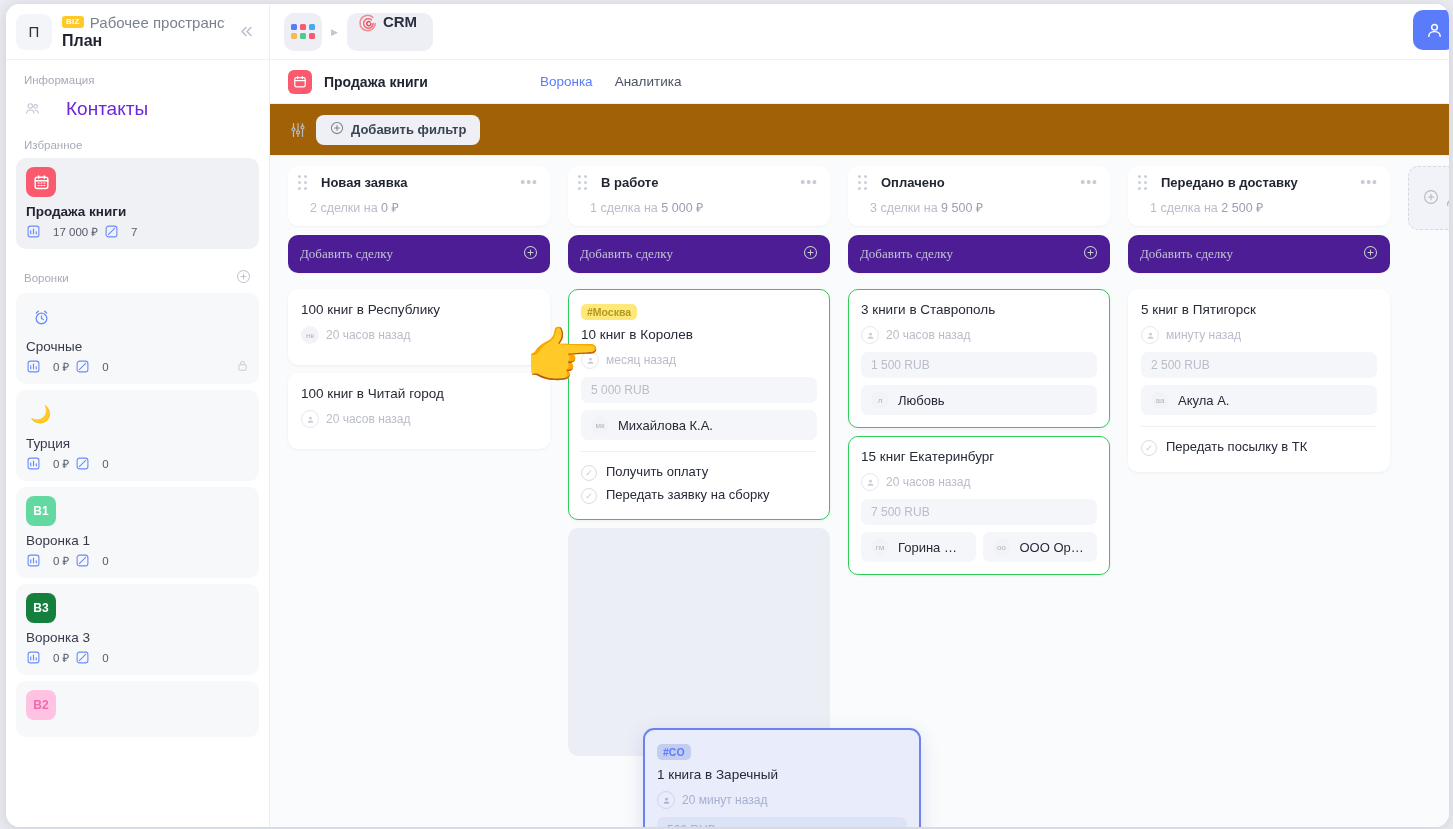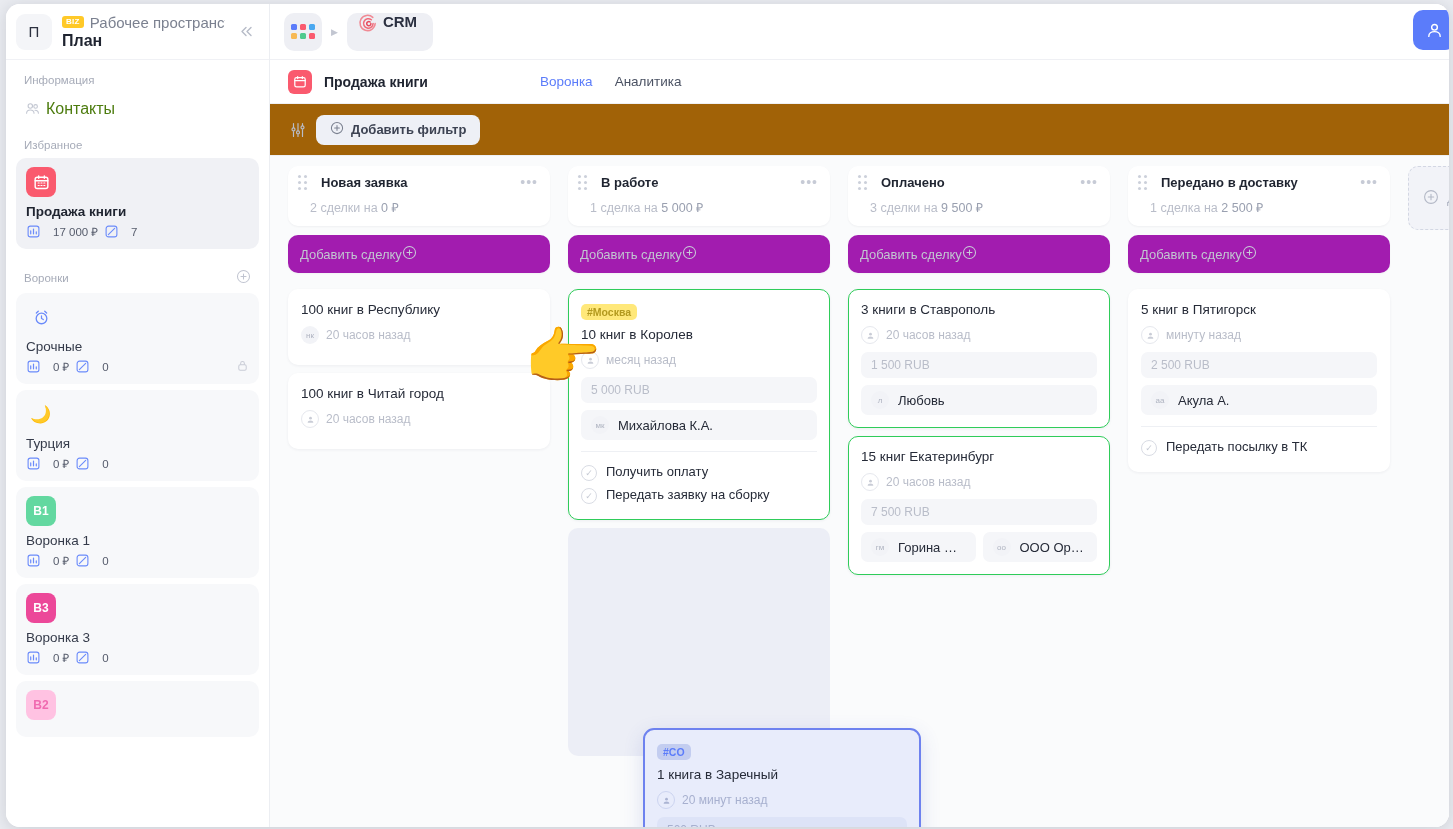--- a/index.html
+++ b/index.html
@@ -52,23 +52,23 @@
     width: 22px; height: 22px; display: flex; align-items: center; justify-content: center;
     color: #b6bbc7; font-size: 16px; cursor: pointer; flex: 0 0 22px;
   }
 
   .side-scroll { padding: 0 10px; }
   .side-group-label {
     font-size: 11.5px; color: #a6abb8; padding: 14px 8px 7px 8px;
     display: flex; align-items: center; justify-content: space-between;
   }
   .side-link {
-    display: flex; align-items: center; gap: 4px;
+    display: flex; align-items: center; gap: 24px;
     height: 32px; padding: 0 8px; border-radius: 8px;
-    font-size: 16px; color: #4d7c0f; cursor: pointer;
+    font-size: 19px; color: #6d28d9; cursor: pointer;
   }
   .side-ico { width: 18px; height: 18px; display: flex; align-items: center; justify-content: center; color: #c3c7d2; }
 
   .fav-card {
     background: #f0f1f5; border-radius: 10px;
     padding: 9px 10px 10px 10px; margin-bottom: 6px; cursor: pointer;
   }
   .fav-card.plain { background: #f7f8fa; }
   .fav-emoji-box {
     width: 30px; height: 30px; border-radius: 8px;
@@ -149,24 +149,25 @@
   }
   .col-head-top { display: flex; align-items: center; gap: 14px; }
   .drag-dots { display: grid; grid-template-columns: 3px 3px; grid-gap: 3px; flex: 0 0 auto; cursor: grab; }
   .drag-dots i { width: 3px; height: 3px; border-radius: 50%; background: #ccd0da; display: block; }
   .col-name { font-size: 13px; font-weight: 700; color: #1f2430; flex: 1 1 auto; }
   .col-more { color: #c7cbd6; font-size: 14px; letter-spacing: 1px; cursor: pointer; line-height: .6; }
   .col-sum { font-size: 12.5px; color: #b9bdc9; margin-top: 9px; padding-left: 12px; }
   .col-sum b { color: #9aa0b0; font-weight: 400; }
 
   .add-deal {
-    margin-top: 9px; background: #a21caf; border-radius: 10px;
-    height: 38px; display: flex; align-items: center; 
+    margin-top: 9px; background: #4c1d95; border-radius: 10px;
+    height: 38px; display: flex; align-items: center; justify-content: space-between;
     padding: 0 12px; font-size: 13px; color: #c2c6d1; cursor: pointer;
     box-shadow: 0 1px 2px rgba(30,35,60,.04);
+    font-family: Liberation Serif, serif;
   }
   .add-deal .plus { color: #c8ccd7; font-size: 14px; }
 
   .cards { margin-top: 16px; }
   .card {
     background: #fff; border-radius: 10px; padding: 12px 12px 12px 12px;
     margin-bottom: 8px; box-shadow: 0 1px 3px rgba(30,35,60,.06);
     border: 1.5px solid transparent; cursor: pointer;
   }
   .card.green { border-color: #2fcc5a; }
@@ -394,21 +395,21 @@
                   <rect x="1.2" y="1.2" width="11.6" height="11.6" rx="2.6" stroke="#6b8bfa" stroke-width="1.2"></rect>
                   <path d="M3.6 10.4 10.4 3.6" stroke="#6b8bfa" stroke-width="1.2" stroke-linecap="round"></path>
                 </svg>
             </span>
             <span>0</span>
           </span>
         </div>
       </div>
 
       <div class="fav-card plain">
-        <div class="fav-emoji-box" style="background:#ec4899;color:#ffffff;font-size:12px;font-weight:700;">
+        <div class="fav-emoji-box" style="background:#15803d;color:#ffffff;font-size:12px;font-weight:700;">
           <span>В3</span>
         </div>
         <div class="fav-name">Воронка 3</div>
         <div class="fav-stats">
           <span class="stat">
             <span class="mini-ico">
               <svg width="13" height="13" viewBox="0 0 14 14" fill="none">
                   <rect x="1.2" y="1.2" width="11.6" height="11.6" rx="2.4" stroke="#6b8bfa" stroke-width="1.2"></rect>
                   <path d="M4 9.5V6.4M7 9.5V4.4M10 9.5V7.4" stroke="#6b8bfa" stroke-width="1.3" stroke-linecap="round"></path>
                 </svg>

